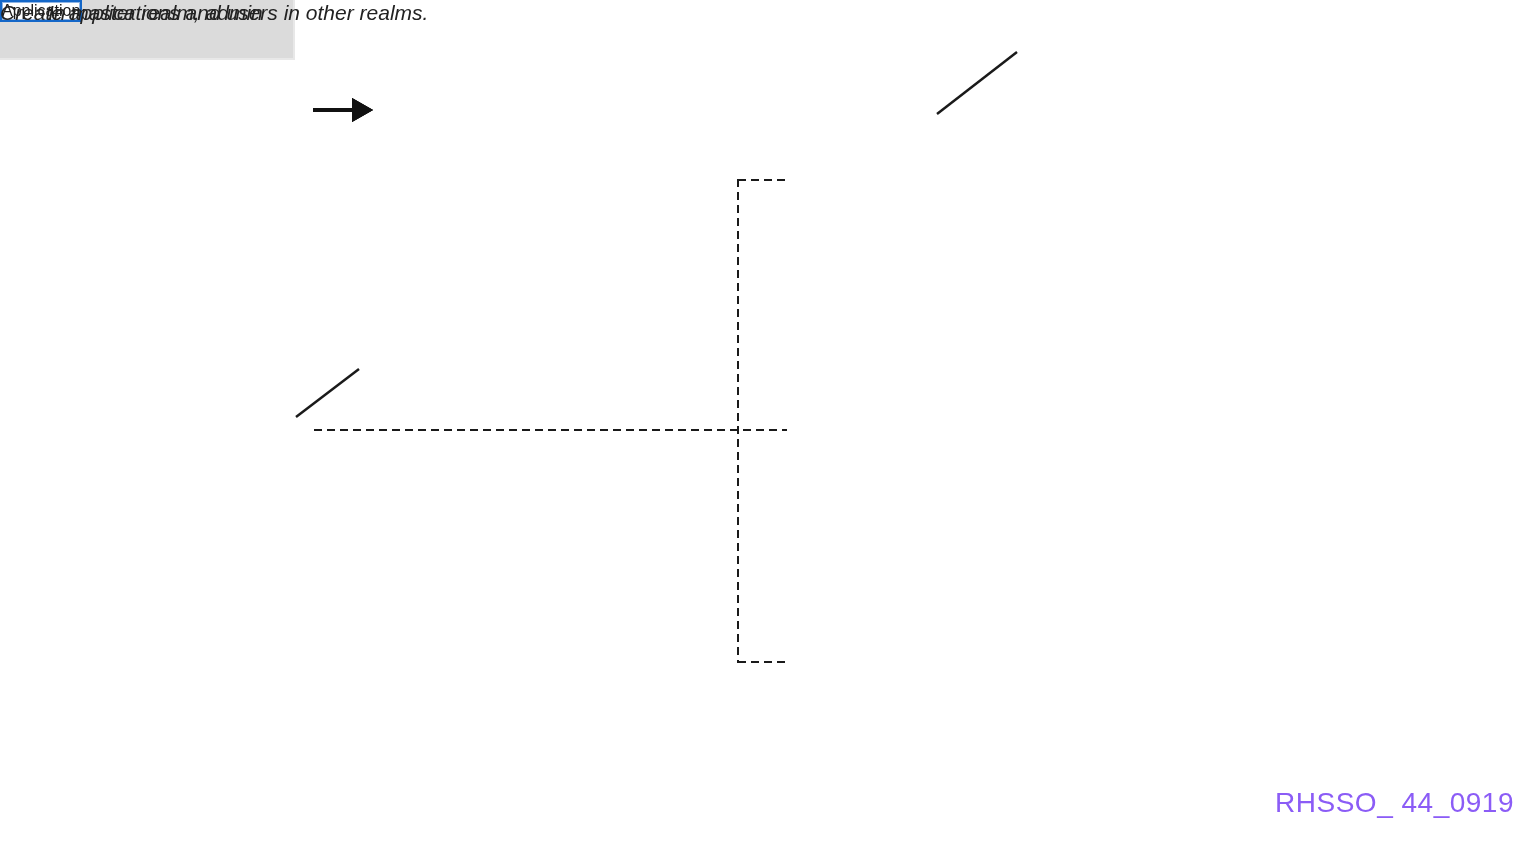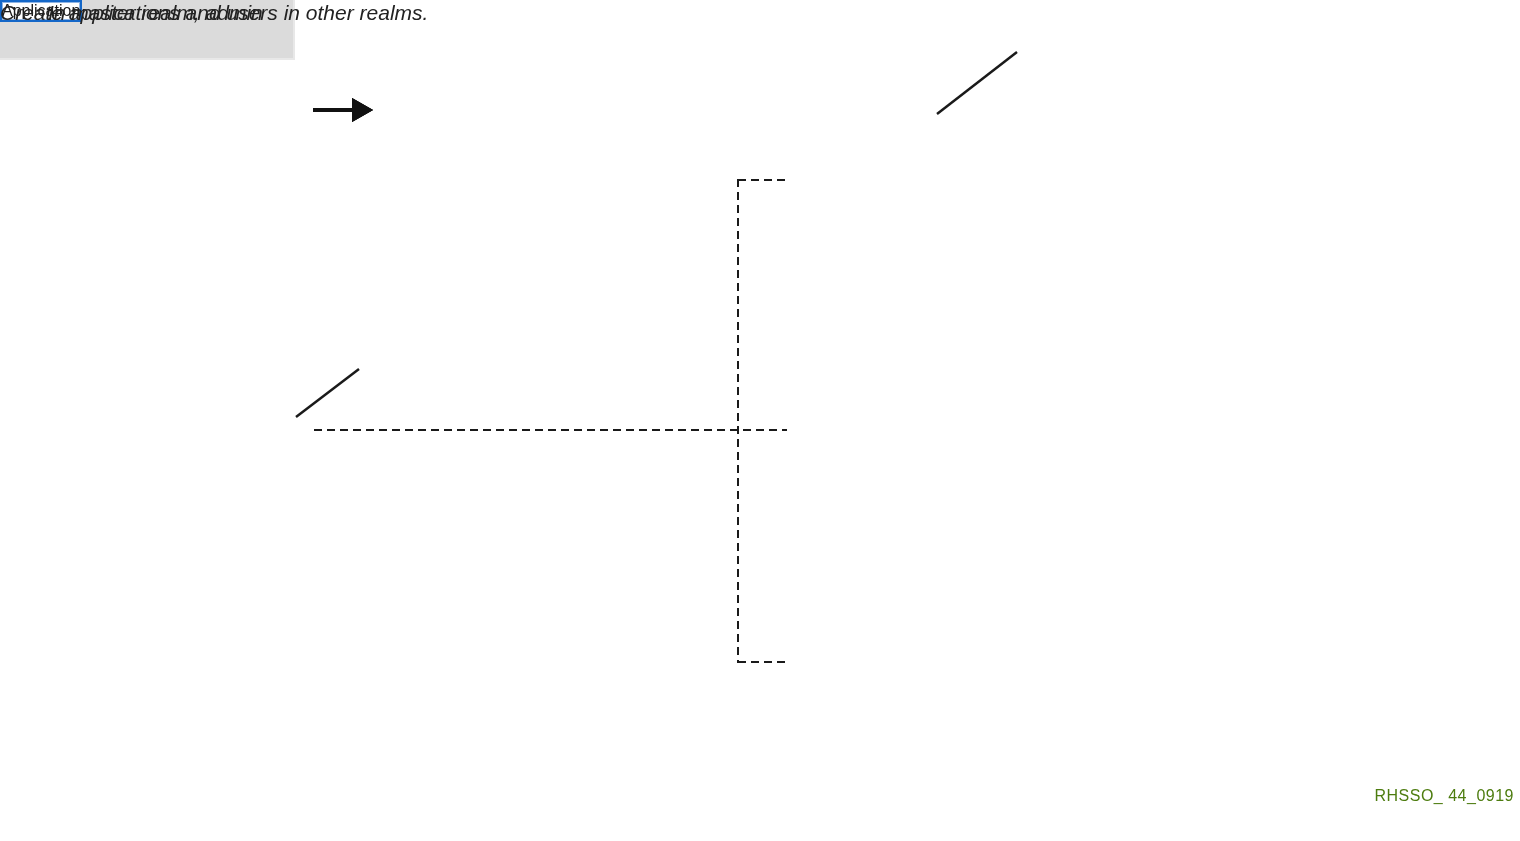--- a/index.html
+++ b/index.html
@@ -106,23 +106,23 @@
     white-space: nowrap;
     z-index: 6;
   }
   #annotation-create { left: 1028; top: 40; }
   #annotation-master { left: 370;  top: 341; padding-left: 48px; }
 
   
   #watermark {
     position: absolute;
     right: 6px; top: 787px;
-    font-size: 16px;
+    font-size: 28px;
     letter-spacing: 0.5px;
-    color: #4d7c0f;
+    color: #8b5cf6;
     z-index: 6;
     white-space: nowrap;
   }
 </style>
 </head>
 <body>
 
 <div id="stage">
 
   <div class="panel" id="master-panel">

